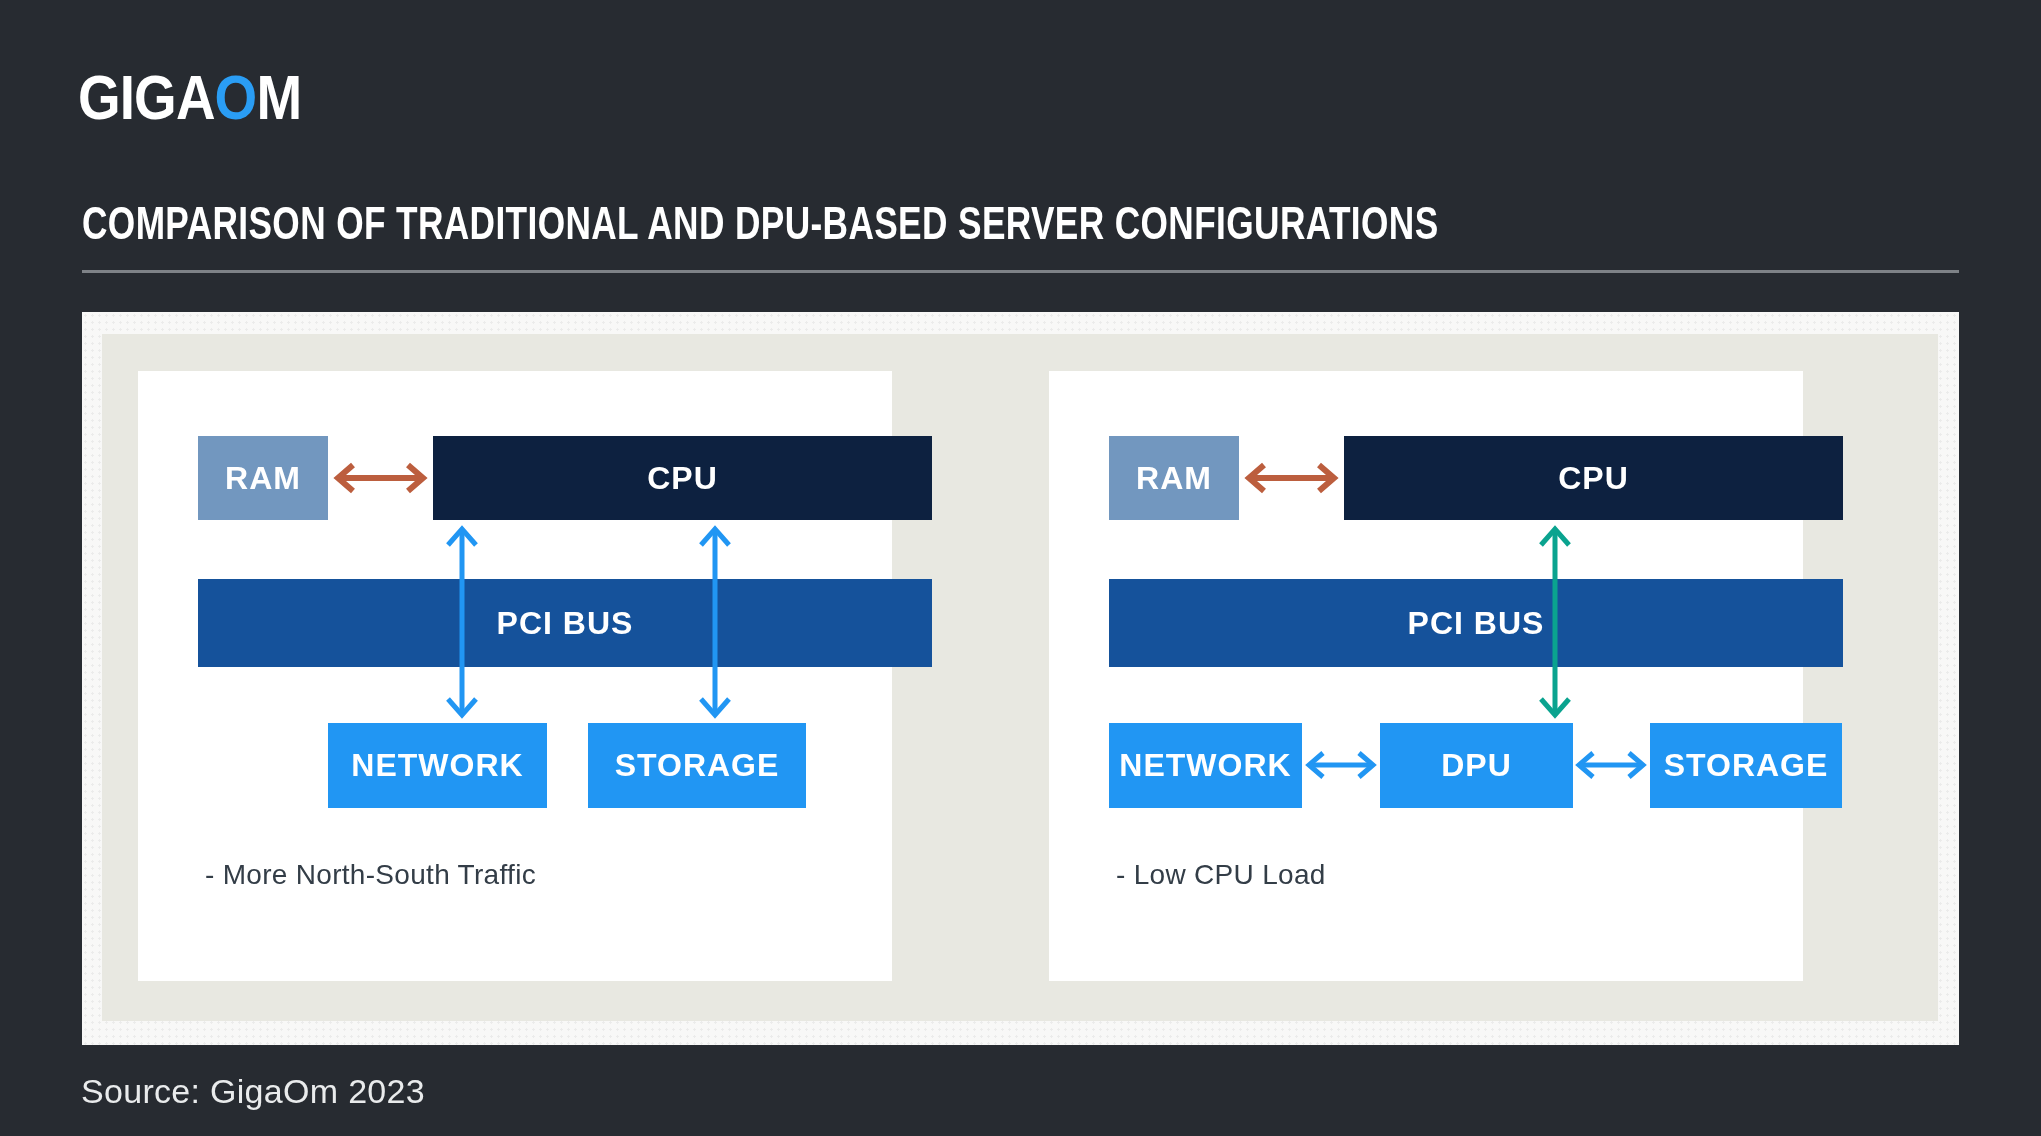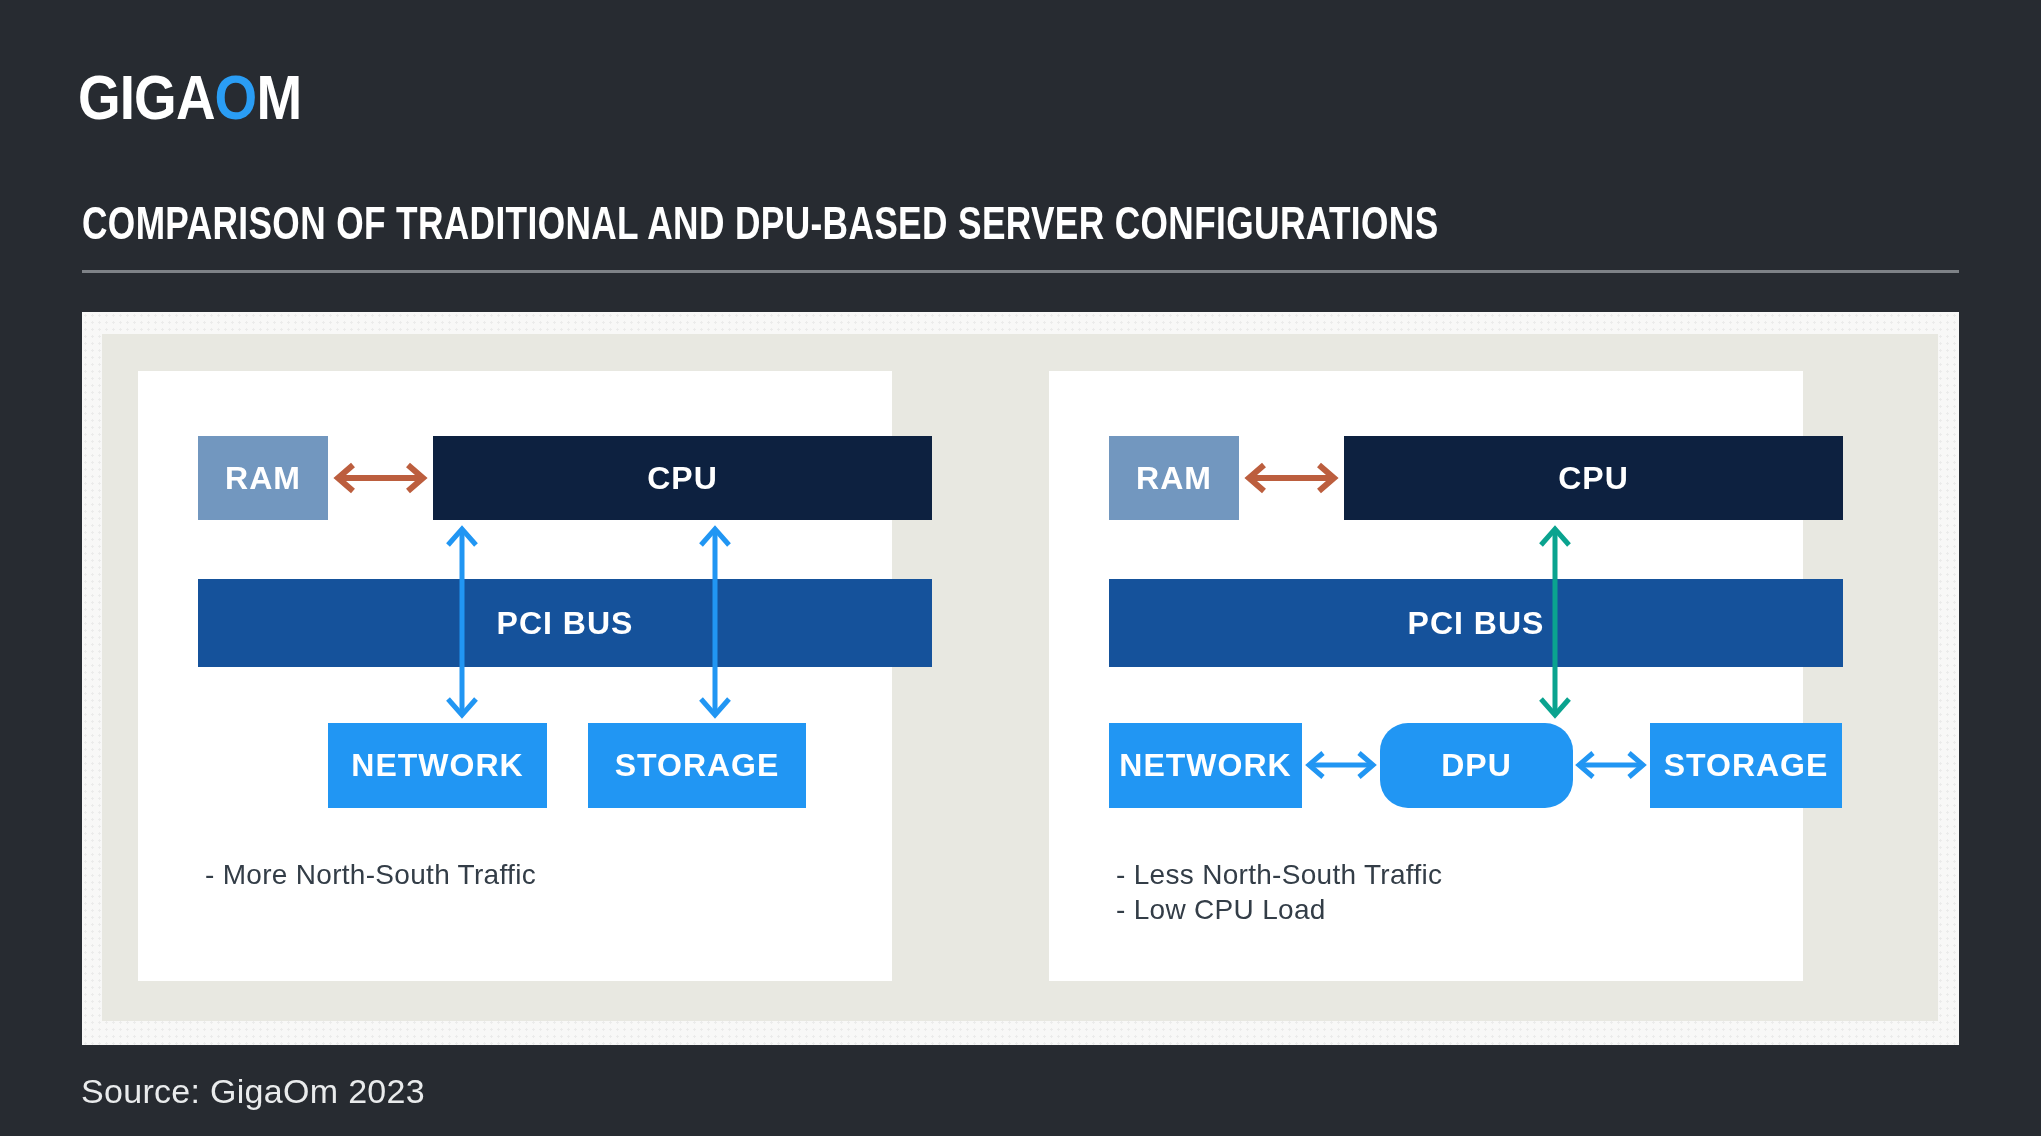--- a/index.html
+++ b/index.html
@@ -55,21 +55,21 @@
     color:#ffffff; font-weight:bold; font-size:32px; letter-spacing:1px;
     z-index:1; white-space:nowrap;
   }
   .ram { left:60px;  top:65px;  width:130px; height:84px; background:var(--ram-box,#7297bf); }
   .cpu { left:295px; top:65px;  width:499px; height:84px; background:var(--cpu-box,#0d2140); }
   .pci { left:60px;  top:208px; width:734px; height:88px; background:var(--pci-bar,#15529b); }
   .device { top:352px; height:85px; background:var(--device-box,#2196f3); }
   .net-l { left:190px; width:219px; }
   .sto-l { left:450px; width:218px; }
   .net-r { left:60px;  width:193px; }
-  .dpu-r { left:331px; width:193px;border-radius:28px; }
+  .dpu-r { left:331px; width:193px; }
   .sto-r { left:601px; width:192px; }
 
   
   .arrow { position:absolute; z-index:2; }
   .arrow svg { display:block; width:100%; height:100%; }
   .arrow path { stroke:currentColor; fill:none; }
   .arrow-red { color:var(--arrow-red,#bc5e3e); left:190px; top:87px; width:105px; height:40px; }
   .varrow { top:151px; width:44px; height:200px; color:var(--arrow-blue,#2196f3); }
   .v1 { left:302px; }
   .v2 { left:555px; }
@@ -185,21 +185,20 @@
           <svg viewBox="0 0 78 40">
               <path d="M8 20 H70" stroke-width="5"></path>
               <path d="M21 8 L7 20 L21 32" stroke-width="5"></path>
               <path d="M57 8 L71 20 L57 32" stroke-width="5"></path>
             </svg>
         </div>
         <div class="node device sto-r">
             <span>STORAGE</span>
           </div>
         <div class="notes">
-          <div>- Less North-South Traffic</div>
           <div>- Low CPU Load</div>
         </div>
       </div>
 
     </div>
   </div>
 
   <div class="source">Source: GigaOm 2023</div>
 
 </div>

